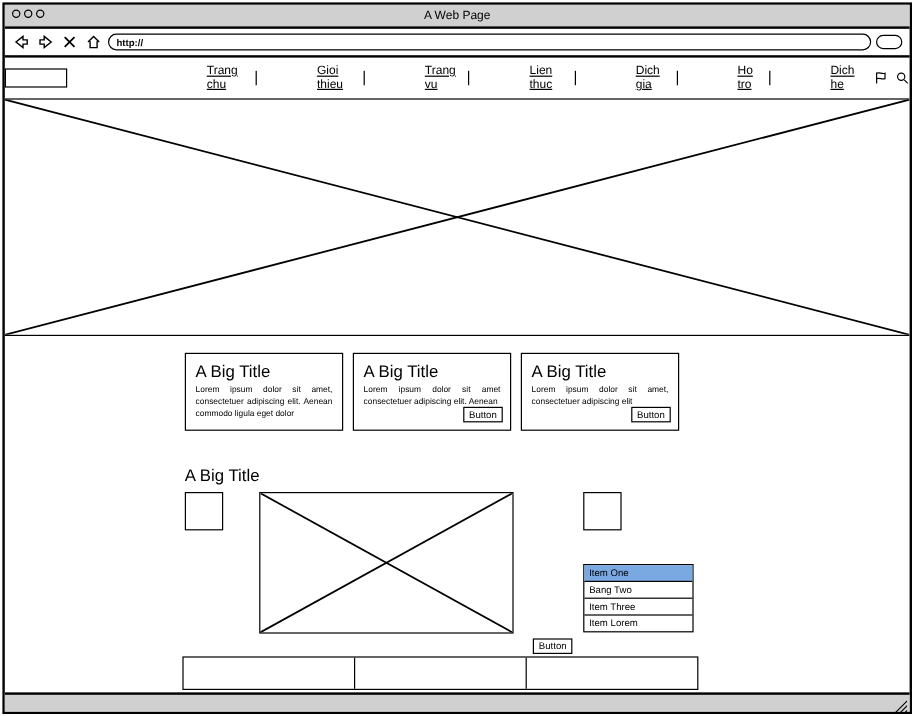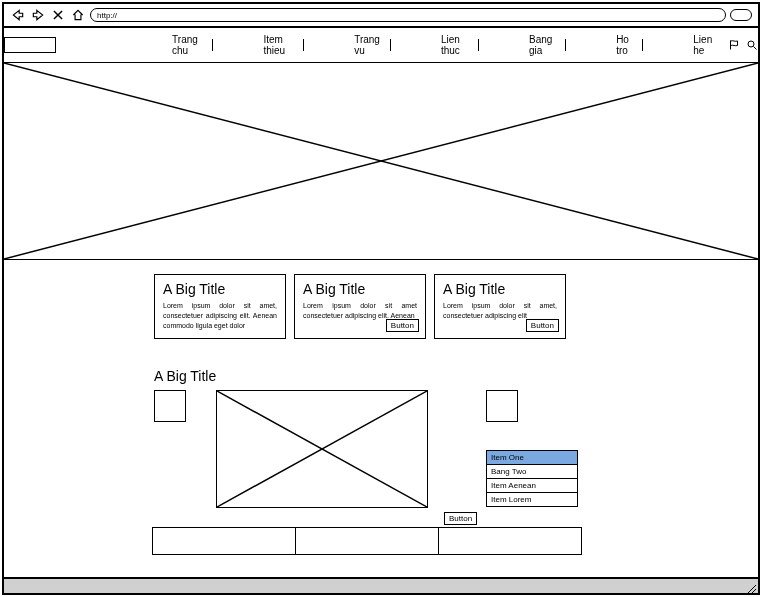--- a/index.html
+++ b/index.html
@@ -2,30 +2,30 @@
 <html><head>
 <meta charset="utf-8">
 <style>
 * { margin: 0; padding: 0; box-sizing: border-box; }
 body { font-family: "Comic Sans MS", cursive, sans-serif; background: #fff; width: 762px; height: 597px; overflow: hidden; }
 .window { border: 2px solid #000; width: 758px; height: 593px; margin: 2px; position: relative; background: #fff; }
 .titlebar { background: #d0d0d0; border-bottom: 2px solid #000; height: 20px; position: relative; }
 .titlebar-dots { position: absolute; left: 6px; top: 4px; display: flex; gap: 3px; }
 .dot { width: 7px; height: 7px; border: 1.5px solid #000; border-radius: 50%; }
 .titlebar-title { text-align: center; font-size: 10px; line-height: 20px; }
-.toolbar { display: flex; align-items: center; gap: 4px; padding: 3px 6px; border-bottom: 2px solid #000; height: 24px; }
+.toolbar { display: flex; align-items: center; gap: 4px; padding: 3px 6px; border-bottom: 2px solid #000; height: 24px; font-weight: bold; }
 .nav-arrow { width: 16px; height: 14px; display: inline-flex; align-items: center; justify-content: center; }
 .nav-arrow svg { width: 14px; height: 14px; }
 .urlbar { flex: 1; border: 1.5px solid #000; border-radius: 8px; height: 14px; font-size: 8px; padding: 0 6px; display: flex; align-items: center; background: #fff; }
 .go-btn { width: 22px; height: 12px; border: 1.5px solid #000; border-radius: 6px; }
 .content { position: relative; width: 100%; height: calc(100% - 44px - 18px); overflow: hidden; }
 .topbar { display: flex; align-items: center; justify-content: center; gap: 8px; padding: 6px 0; }
 .logo-box { width: 56px; height: 16px; border: 1.5px solid #000; margin-right: 60px; }
 .navlinks { display: flex; align-items: center; font-size: 10px; }
-.navlinks a { color: #000; padding: 0 2px; margin-left: 46px; }
+.navlinks a { text-decoration: underline; color: #000; padding: 0 2px; margin-left: 46px; }
 .navlinks .sep { margin: 0 2px; border-left: 1.5px solid #000; height: 12px; }
 .icon-flag, .icon-search { margin-left: 6px; display: inline-flex; }
 .hero { position: relative; width: 100%; height: 198px; border-top: 1.5px solid #000; border-bottom: 1.5px solid #000; }
 .crossbox svg { width: 100%; height: 100%; display: block; }
 .cards { position: absolute; top: 246px; left: 150px; display: flex; gap: 8px; z-index: 5; }
 .card { width: 132px; border: 1.5px solid #000; background: #fff; padding: 6px 8px 8px; position: relative; }
 .card-title { font-size: 14px; margin-bottom: 4px; }
 .card-text { font-size: 7px; line-height: 1.4; text-align: justify; }
 .card-btn { position: absolute; right: 6px; bottom: 6px; font-size: 8px; border: 1.5px solid #000; padding: 1px 4px; background: #fff; cursor: pointer; }
 .section-title { position: absolute; top: 340px; left: 150px; font-size: 14px; }
@@ -41,20 +41,28 @@
 .footer-cols { position: absolute; bottom: 0; left: 148px; display: flex; width: 430px; height: 28px; border: 1.5px solid #000; }
 .footer-col { flex: 1; border-right: 1.5px solid #000; }
 .footer-col:last-child { border-right: none; }
 .statusbar { position: absolute; bottom: 0; left: 0; right: 0; height: 16px; background: #d0d0d0; border-top: 2px solid #000; }
 .resize-grip { position: absolute; right: 2px; bottom: 0; width: 12px; height: 12px; }
 </style>
 </head>
 <body>
 
 <div class="window">
+  <div class="titlebar">
+    <div class="titlebar-dots">
+      <div class="dot"></div>
+      <div class="dot"></div>
+      <div class="dot"></div>
+    </div>
+    <div class="titlebar-title">A Web Page</div>
+  </div>
 
   <div class="toolbar">
     <span class="nav-arrow">
         <svg viewBox="0 0 24 24">
           <path d="M14 4 L4 12 L14 20 L14 15 L20 15 L20 9 L14 9 Z" fill="none" stroke="#000" stroke-width="2"></path>
         </svg>
       </span>
     <span class="nav-arrow">
         <svg viewBox="0 0 24 24">
           <path d="M10 4 L20 12 L10 20 L10 15 L4 15 L4 9 L10 9 Z" fill="none" stroke="#000" stroke-width="2"></path>
@@ -75,31 +83,31 @@
       </div>
     <div class="go-btn"></div>
   </div>
 
   <div class="content">
     <div class="topbar">
       <div class="logo-box"></div>
       <div class="navlinks">
         <a>Trang chu</a>
           <span class="sep"></span>
-        <a>Item thieu</a>
+        <a>Gioi thieu</a>
           <span class="sep"></span>
         <a>Trang vu</a>
           <span class="sep"></span>
         <a>Lien thuc</a>
           <span class="sep"></span>
-        <a>Bang gia</a>
+        <a>Dich gia</a>
           <span class="sep"></span>
         <a>Ho tro</a>
           <span class="sep"></span>
-        <a>Lien he</a>
+        <a>Dich he</a>
         <span class="icon-flag">
             <svg width="12" height="12" viewBox="0 0 24 24">
               <path d="M5 3 L5 21 M5 4 C10 2 14 6 19 4 L19 13 C14 15 10 11 5 13" fill="none" stroke="#000" stroke-width="2"></path>
             </svg>
           </span>
         <span class="icon-search">
             <svg width="12" height="12" viewBox="0 0 24 24">
               <circle cx="10" cy="10" r="6" fill="none" stroke="#000" stroke-width="2"></circle>
               <path d="M15 15 L21 21" stroke="#000" stroke-width="2"></path>
             </svg>
@@ -142,21 +150,21 @@
           </svg>
       </div>
       <div class="small-box2"></div>
     </div>
 
     <button class="media-btn">Button</button>
 
     <div class="listbox">
       <div class="listbox-item selected">Item One</div>
       <div class="listbox-item">Bang Two</div>
-      <div class="listbox-item">Item Aenean</div>
+      <div class="listbox-item">Item Three</div>
       <div class="listbox-item">Item Lorem</div>
     </div>
 
     <div class="footer-cols">
       <div class="footer-col"></div>
       <div class="footer-col"></div>
       <div class="footer-col"></div>
     </div>
   </div>
 

